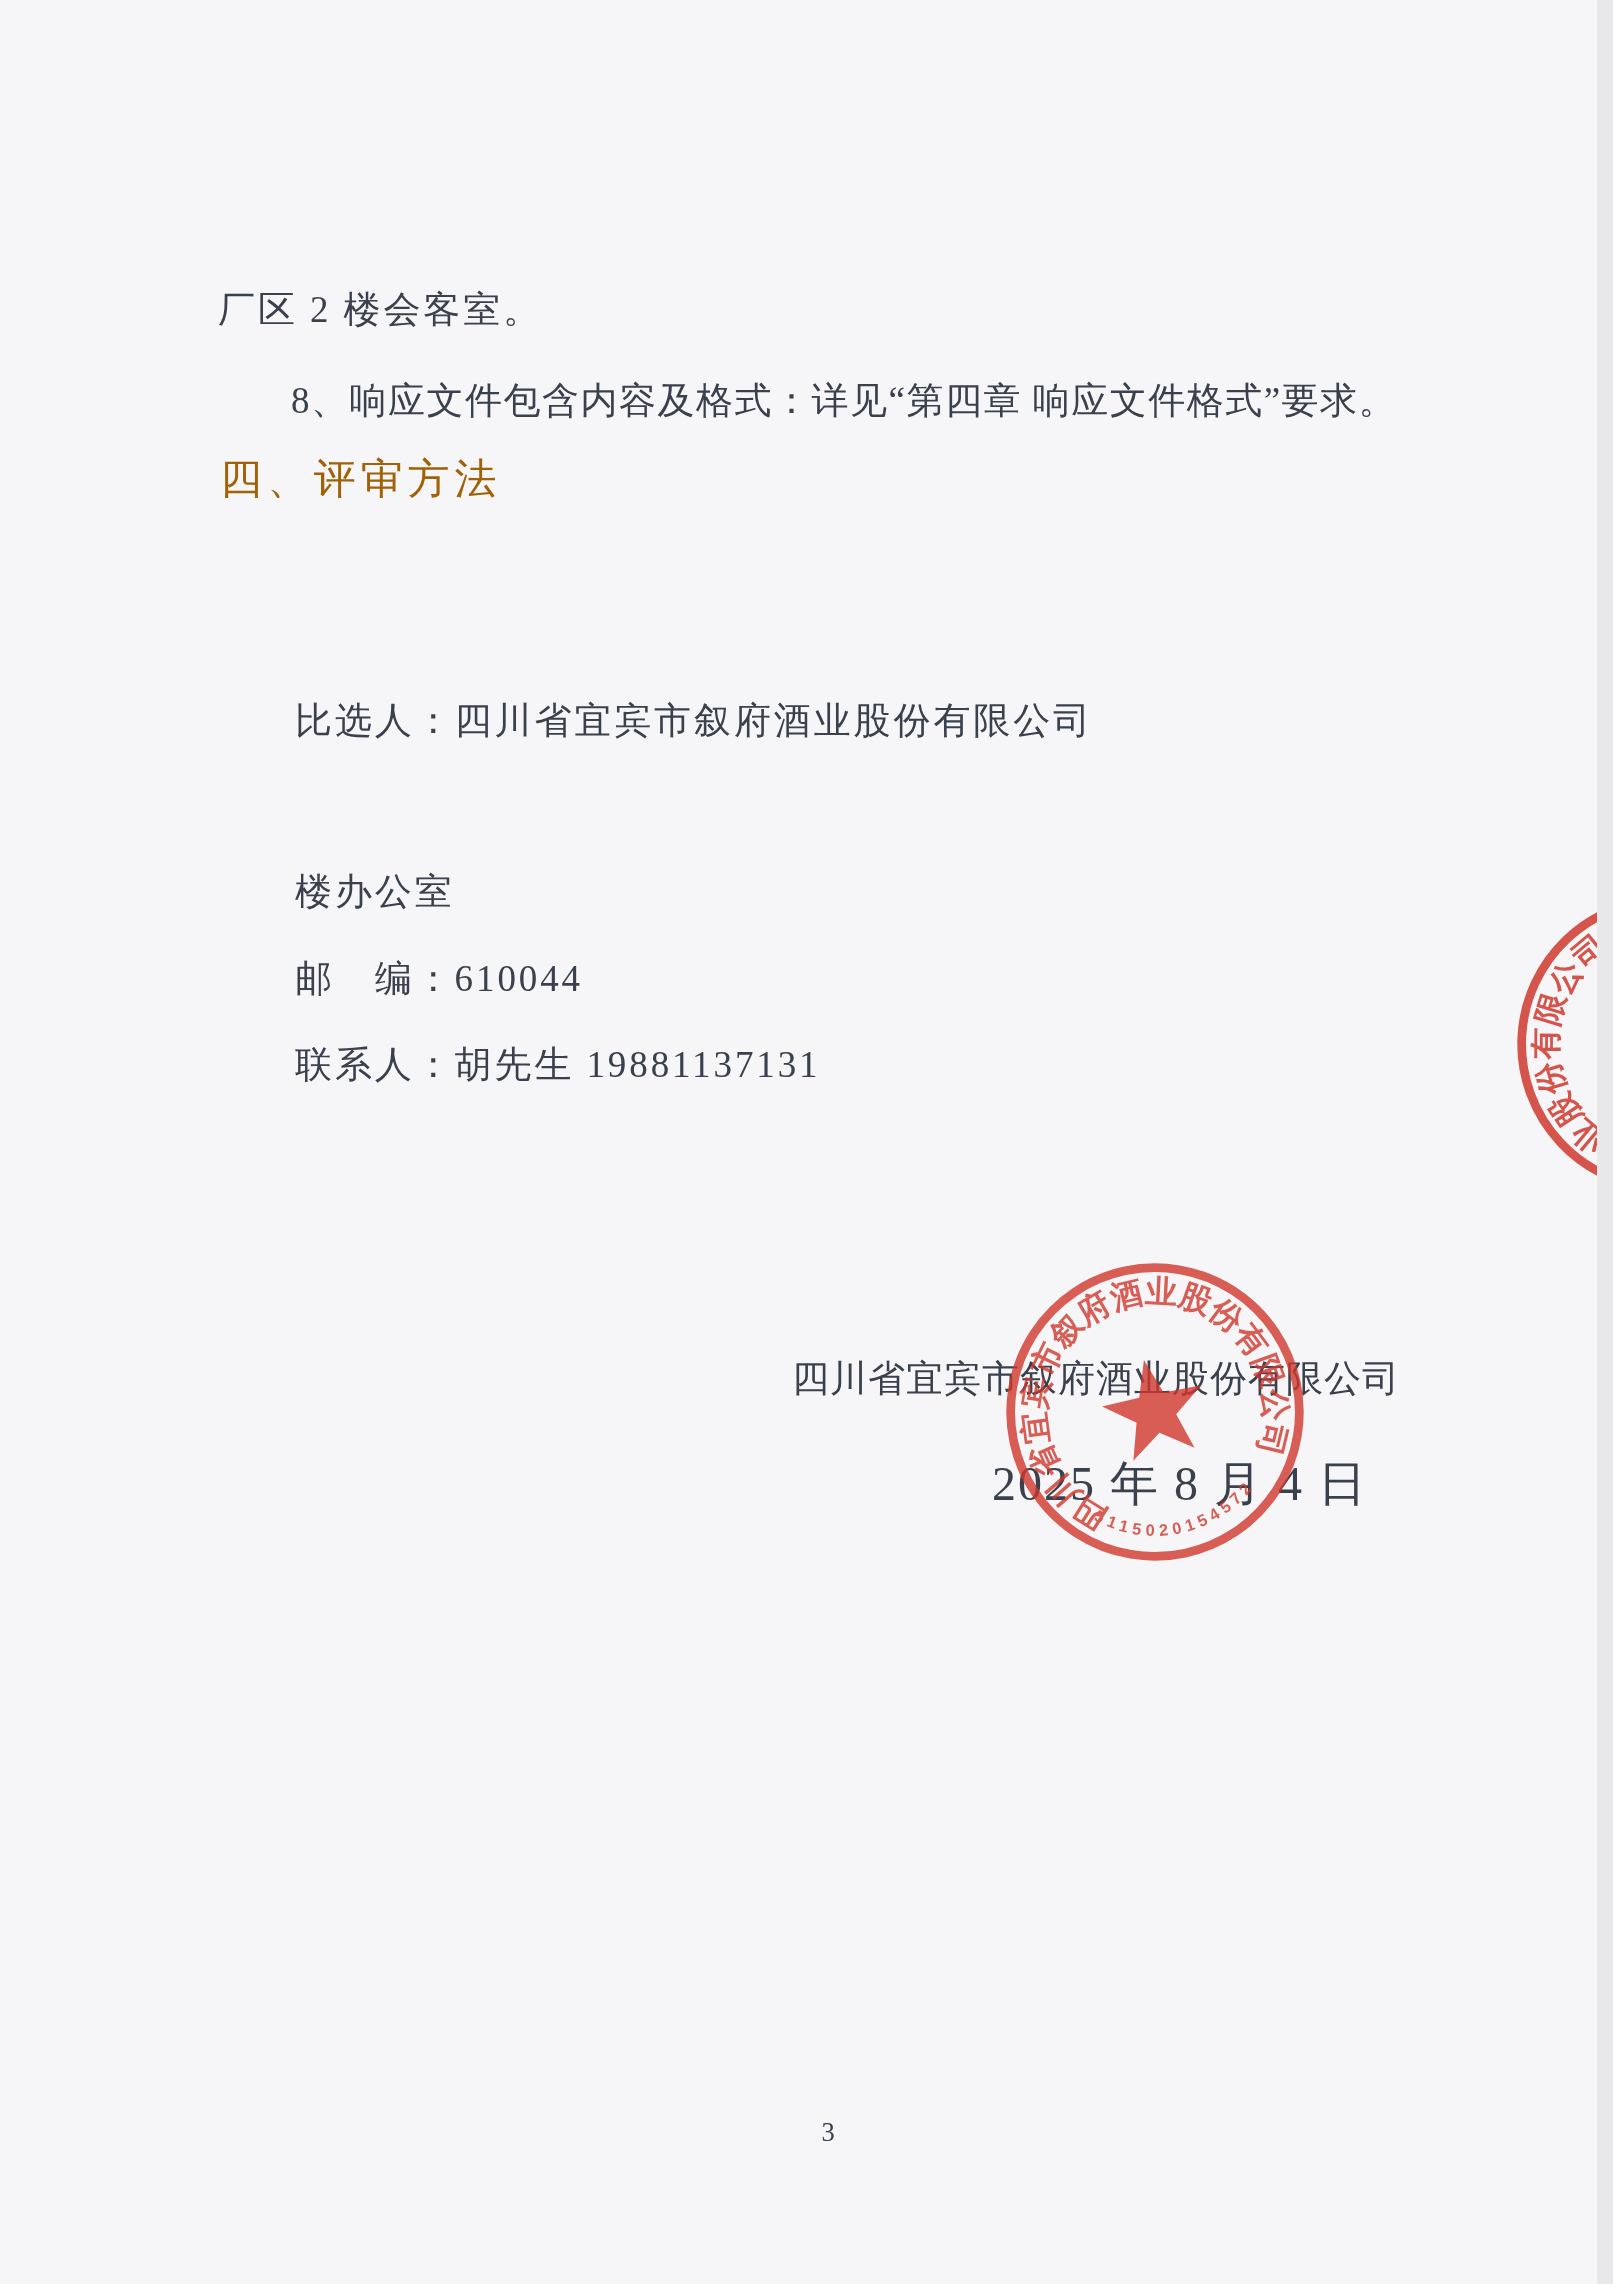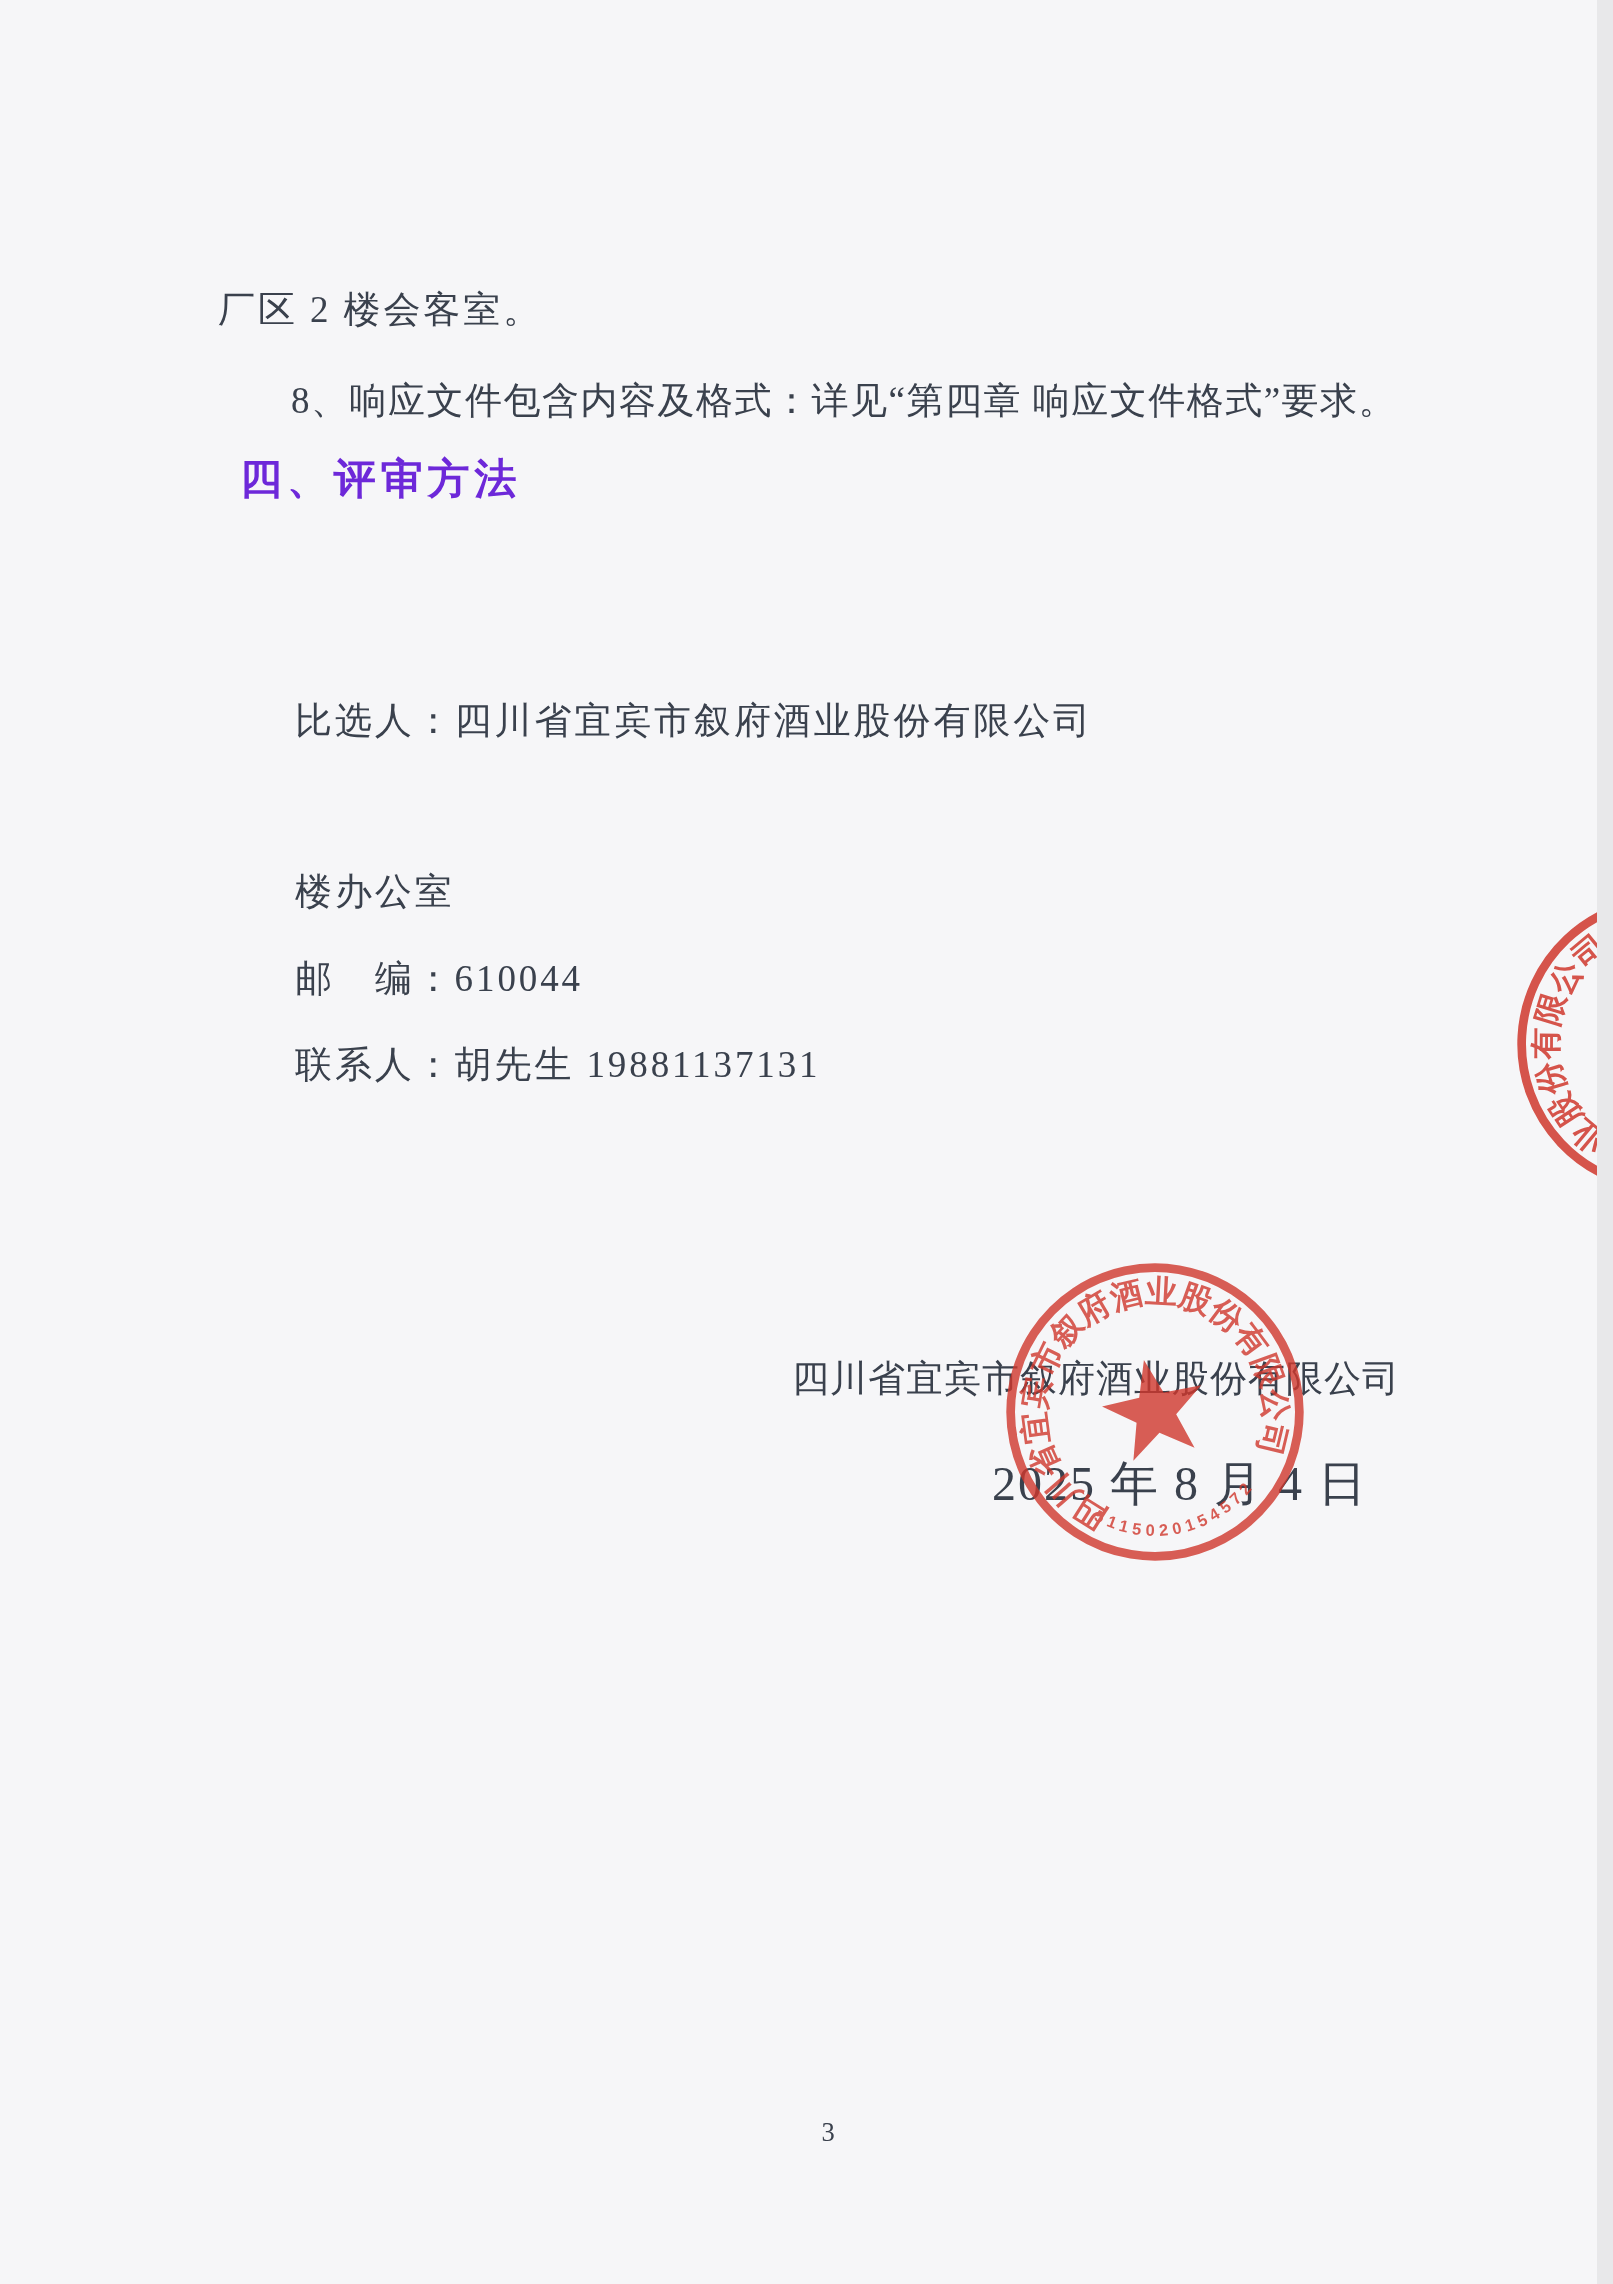--- a/index.html
+++ b/index.html
@@ -9,21 +9,21 @@
     background:#f6f6f8;
     overflow:hidden;
     font-family:"Liberation Serif","DejaVu Serif",serif;
     color:#3a414d;
   }
   .t{position:absolute;margin:0;white-space:nowrap;}
   .body{font-size:37px;letter-spacing:2.9px;line-height:1.2;}
   .tight{letter-spacing:1.5px;margin-top:16px;}
   .heading{
     font-family:"Liberation Sans","DejaVu Sans",sans-serif;
-    font-weight:700;font-size:42px;letter-spacing:4.9px;color:#6d28d9;margin-left:20px;
+    font-weight:400;font-size:42px;letter-spacing:4.9px;color:#a16207;
   }
   .sig{letter-spacing:1px;}
   .page-num{font-size:26.5px;letter-spacing:0;width:88px;text-align:center;}
   .stamp{
     position:absolute;width:310px;height:310px;
     color:#d0382d;
   }
   .stamp-main{left:1000px;top:1257px;transform:rotate(-12deg);opacity:.8;}
   .stamp-partial{left:1511px;top:889px;transform:rotate(-155deg);opacity:.85;}
   .stamp .ring{fill:none;stroke:currentColor;stroke-width:9px;}

